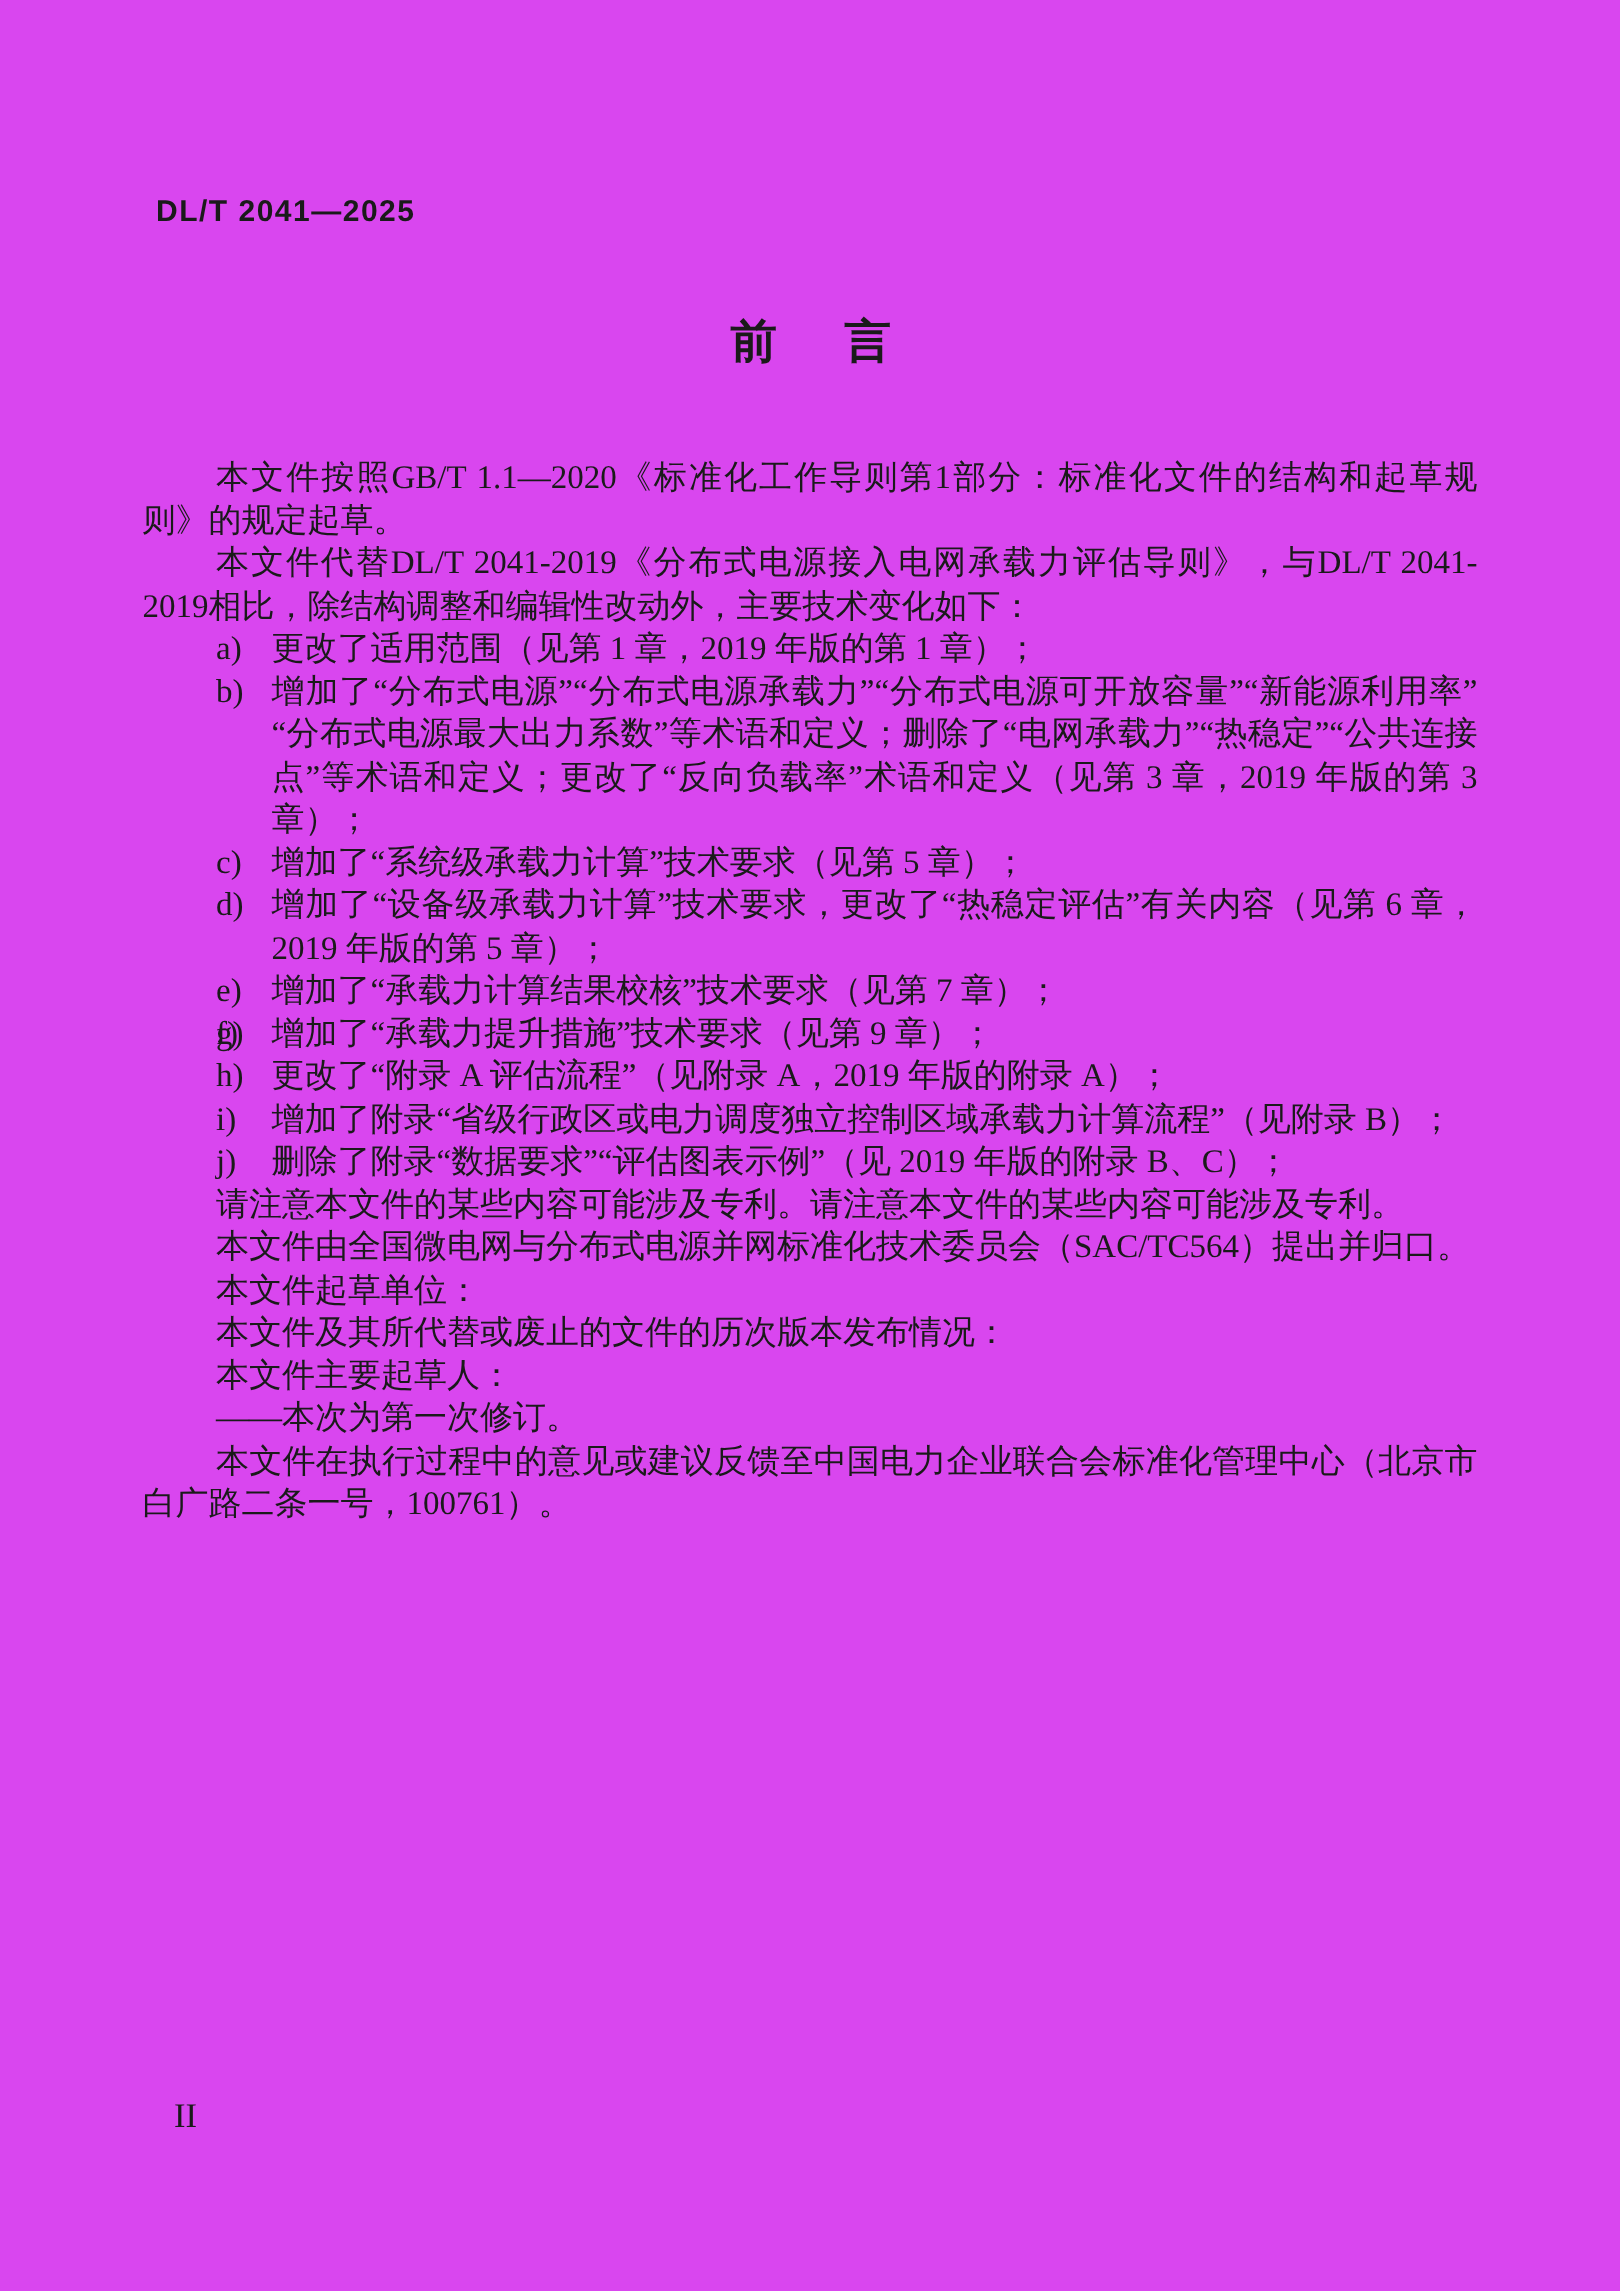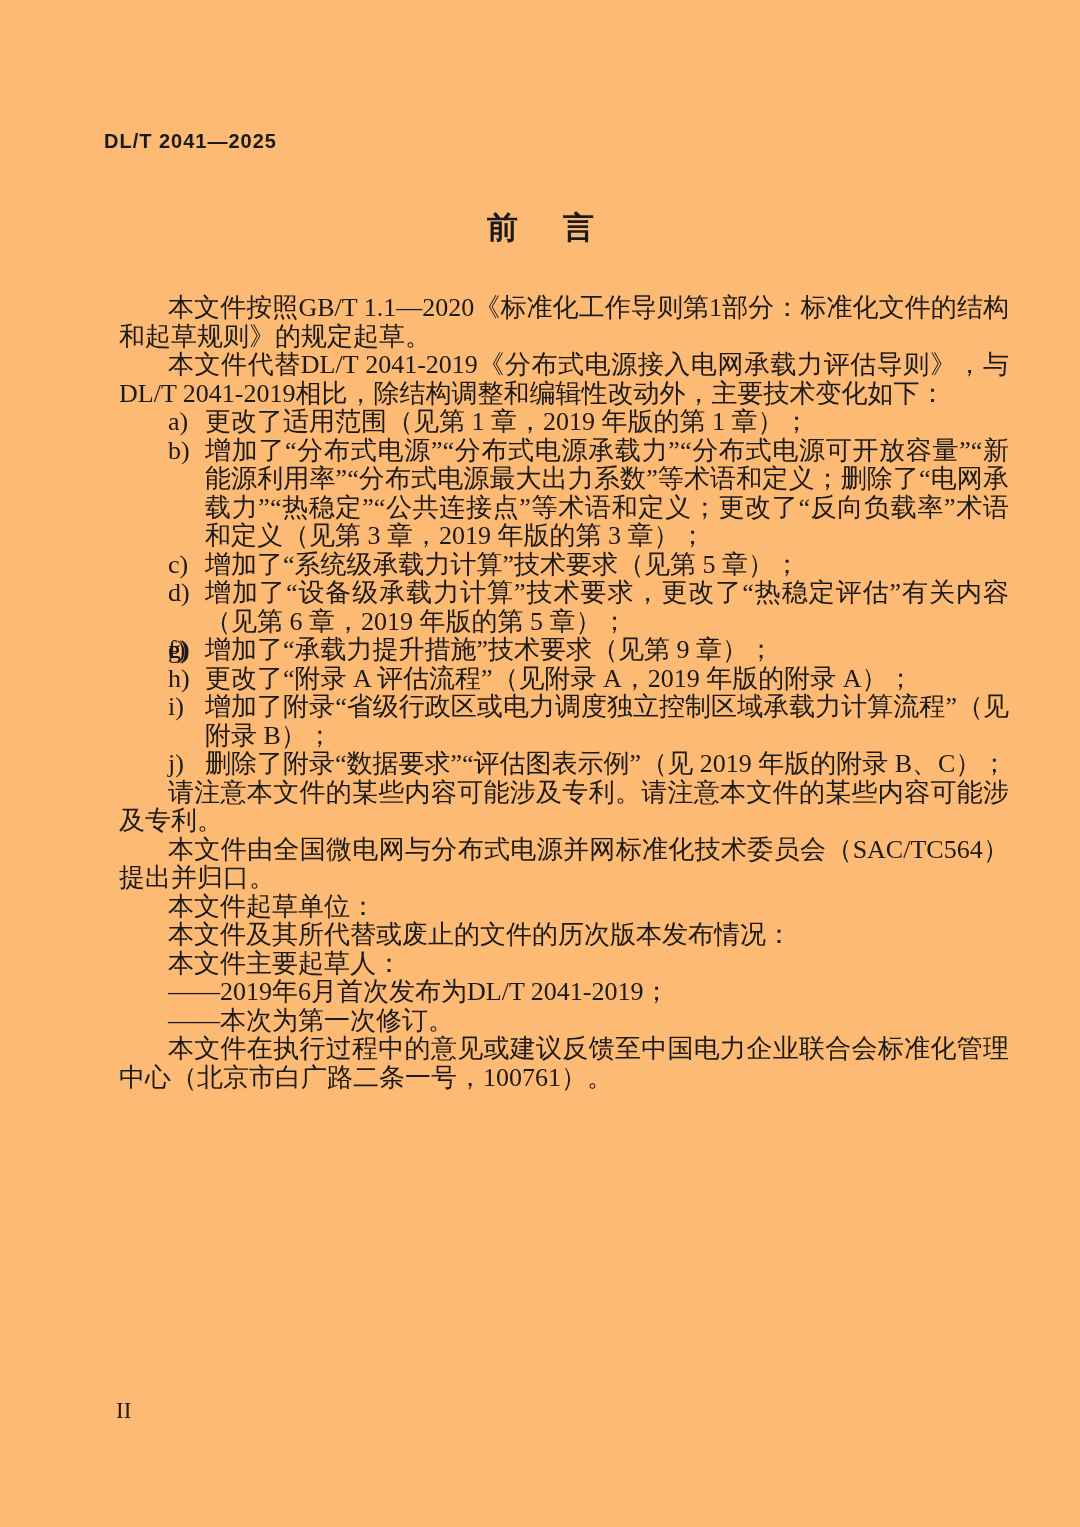--- a/index.html
+++ b/index.html
@@ -4,21 +4,21 @@
 <style>
   html, body {
     margin: 0;
     padding: 0;
     background: #ffffff;
   }
   .page {
     position: relative;
     width: 1080px;
     height: 1527px;
-    background: #fdba74;
+    background: #d946ef;
     overflow: hidden;
     font-family: "Liberation Serif", "DejaVu Serif", serif;
     color: #1a1a1a;
   }
   .doc-header {
     position: absolute;
     left: 104px;
     top: 130px;
     font-family: "Liberation Sans", "DejaVu Sans", sans-serif;
     font-weight: 700;
@@ -34,26 +34,25 @@
     margin: 4px;
     text-align: center;
     font-family: "Liberation Sans", "DejaVu Sans", sans-serif;
     font-weight: 700;
     font-size: 31px;
     letter-spacing: 7px;
   }
   .content {
     position: absolute;
     left: 95px;
-    top: 294px;
+    top: 304px;
     width: 890px;
-    font-size: 26px;
+    font-size: 22px;
     line-height: 28.5px;
     text-align: justify;
-    margin-left: 24px;
   }
   .para {
     margin: 0;
     text-indent: 49px;
   }
   .change-list {
     margin: 0;
   }
   .list-item {
     position: relative;
@@ -99,20 +98,21 @@
       <div class="list-item">
         <span class="list-label">c)</span>
         <span class="list-text">增加了“系统级承载力计算”技术要求（见第 5 章）；</span>
       </div>
       <div class="list-item">
         <span class="list-label">d)</span>
         <span class="list-text">增加了“设备级承载力计算”技术要求，更改了“热稳定评估”有关内容（见第 6 章，2019 年版的第 5 章）；</span>
       </div>
       <div class="list-item">
         <span class="list-label">e)</span>
+        <span class="list-text">增加了“承载力计算结果校核”技术要求（见第 7 章）；</span>
       </div>
       <div class="list-item">
         <span class="list-label">f)</span>
       </div>
       <div class="list-item">
         <span class="list-label">g)</span>
         <span class="list-text">增加了“承载力提升措施”技术要求（见第 9 章）；</span>
       </div>
       <div class="list-item">
         <span class="list-label">h)</span>
@@ -126,21 +126,20 @@
         <span class="list-label">j)</span>
         <span class="list-text">删除了附录“数据要求”“评估图表示例”（见 2019 年版的附录 B、C）；</span>
       </div>
     </div>
 
     <p class="para">请注意本文件的某些内容可能涉及专利。请注意本文件的某些内容可能涉及专利。</p>
     <p class="para">本文件由全国微电网与分布式电源并网标准化技术委员会（SAC/TC564）提出并归口。</p>
     <p class="para">本文件起草单位：</p>
     <p class="para">本文件及其所代替或废止的文件的历次版本发布情况：</p>
     <p class="para">本文件主要起草人：</p>
-    <p class="para">——2019年6月首次发布为DL/T 2041-2019；</p>
     <p class="para">——本次为第一次修订。</p>
     <p class="para">本文件在执行过程中的意见或建议反馈至中国电力企业联合会标准化管理中心（北京市白广路二条一号，100761）。</p>
 
   </div>
 
   <div class="page-number">II</div>
 
 </div>
 
 </body></html>

